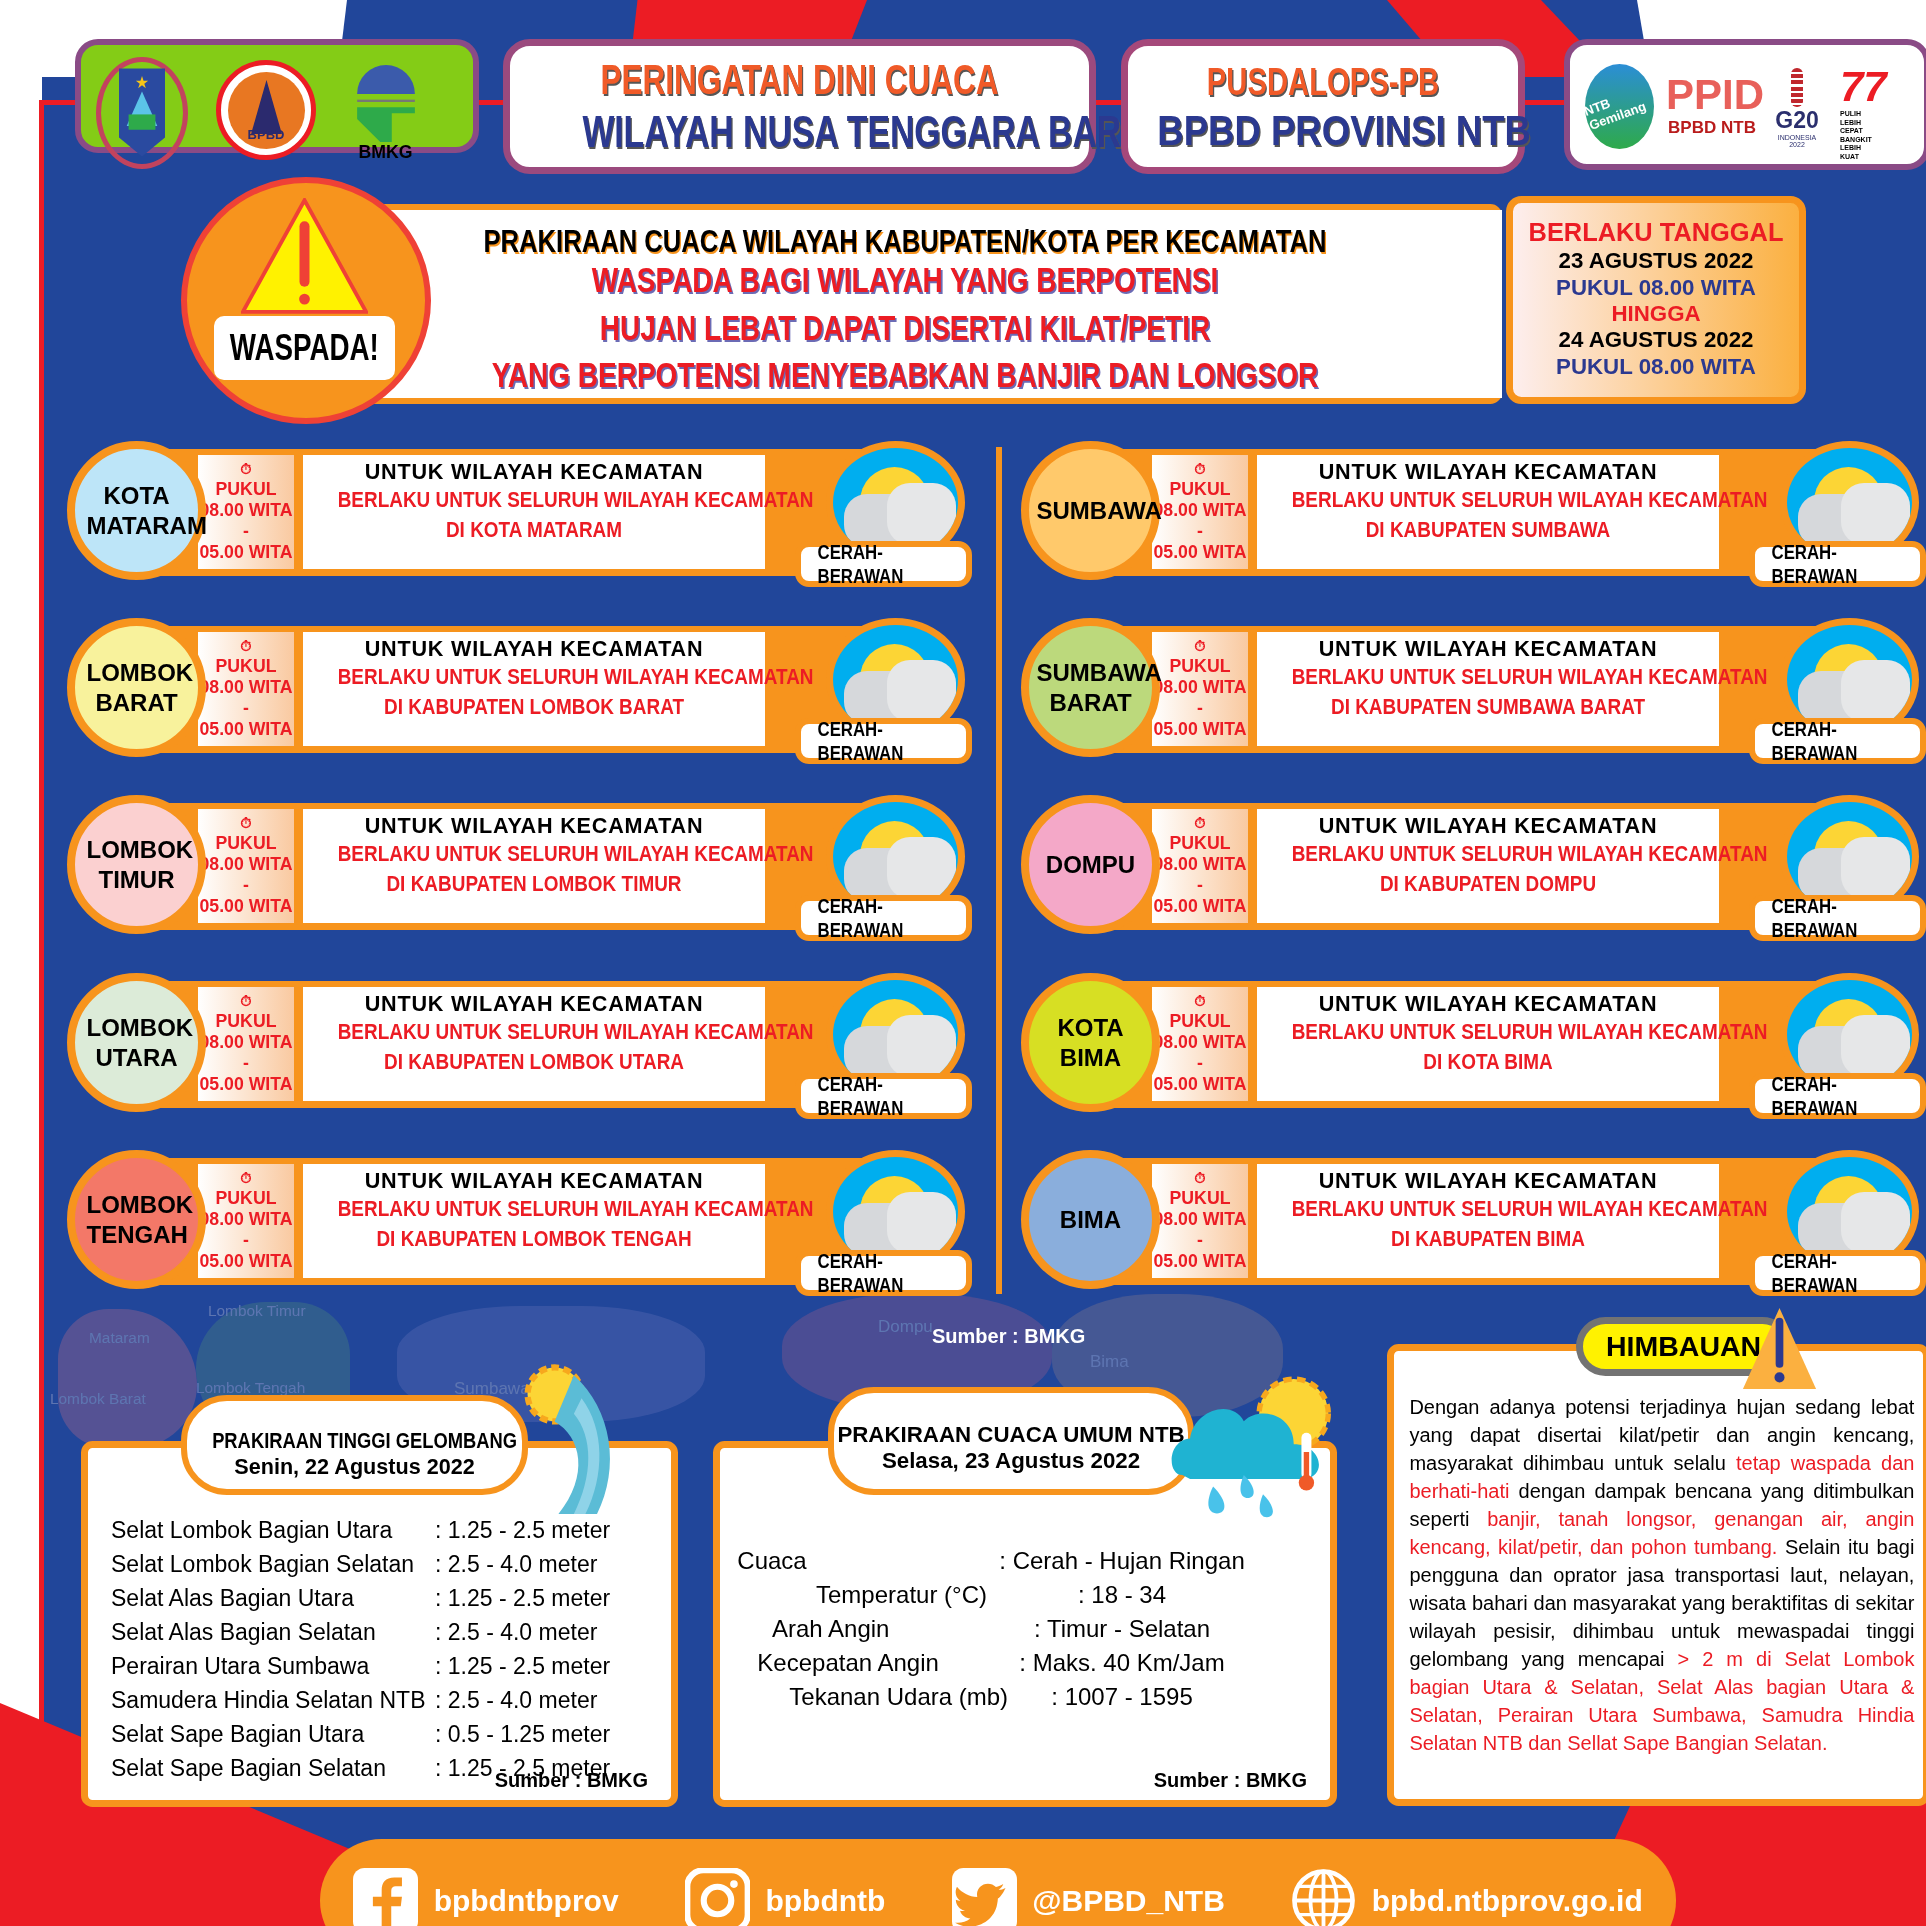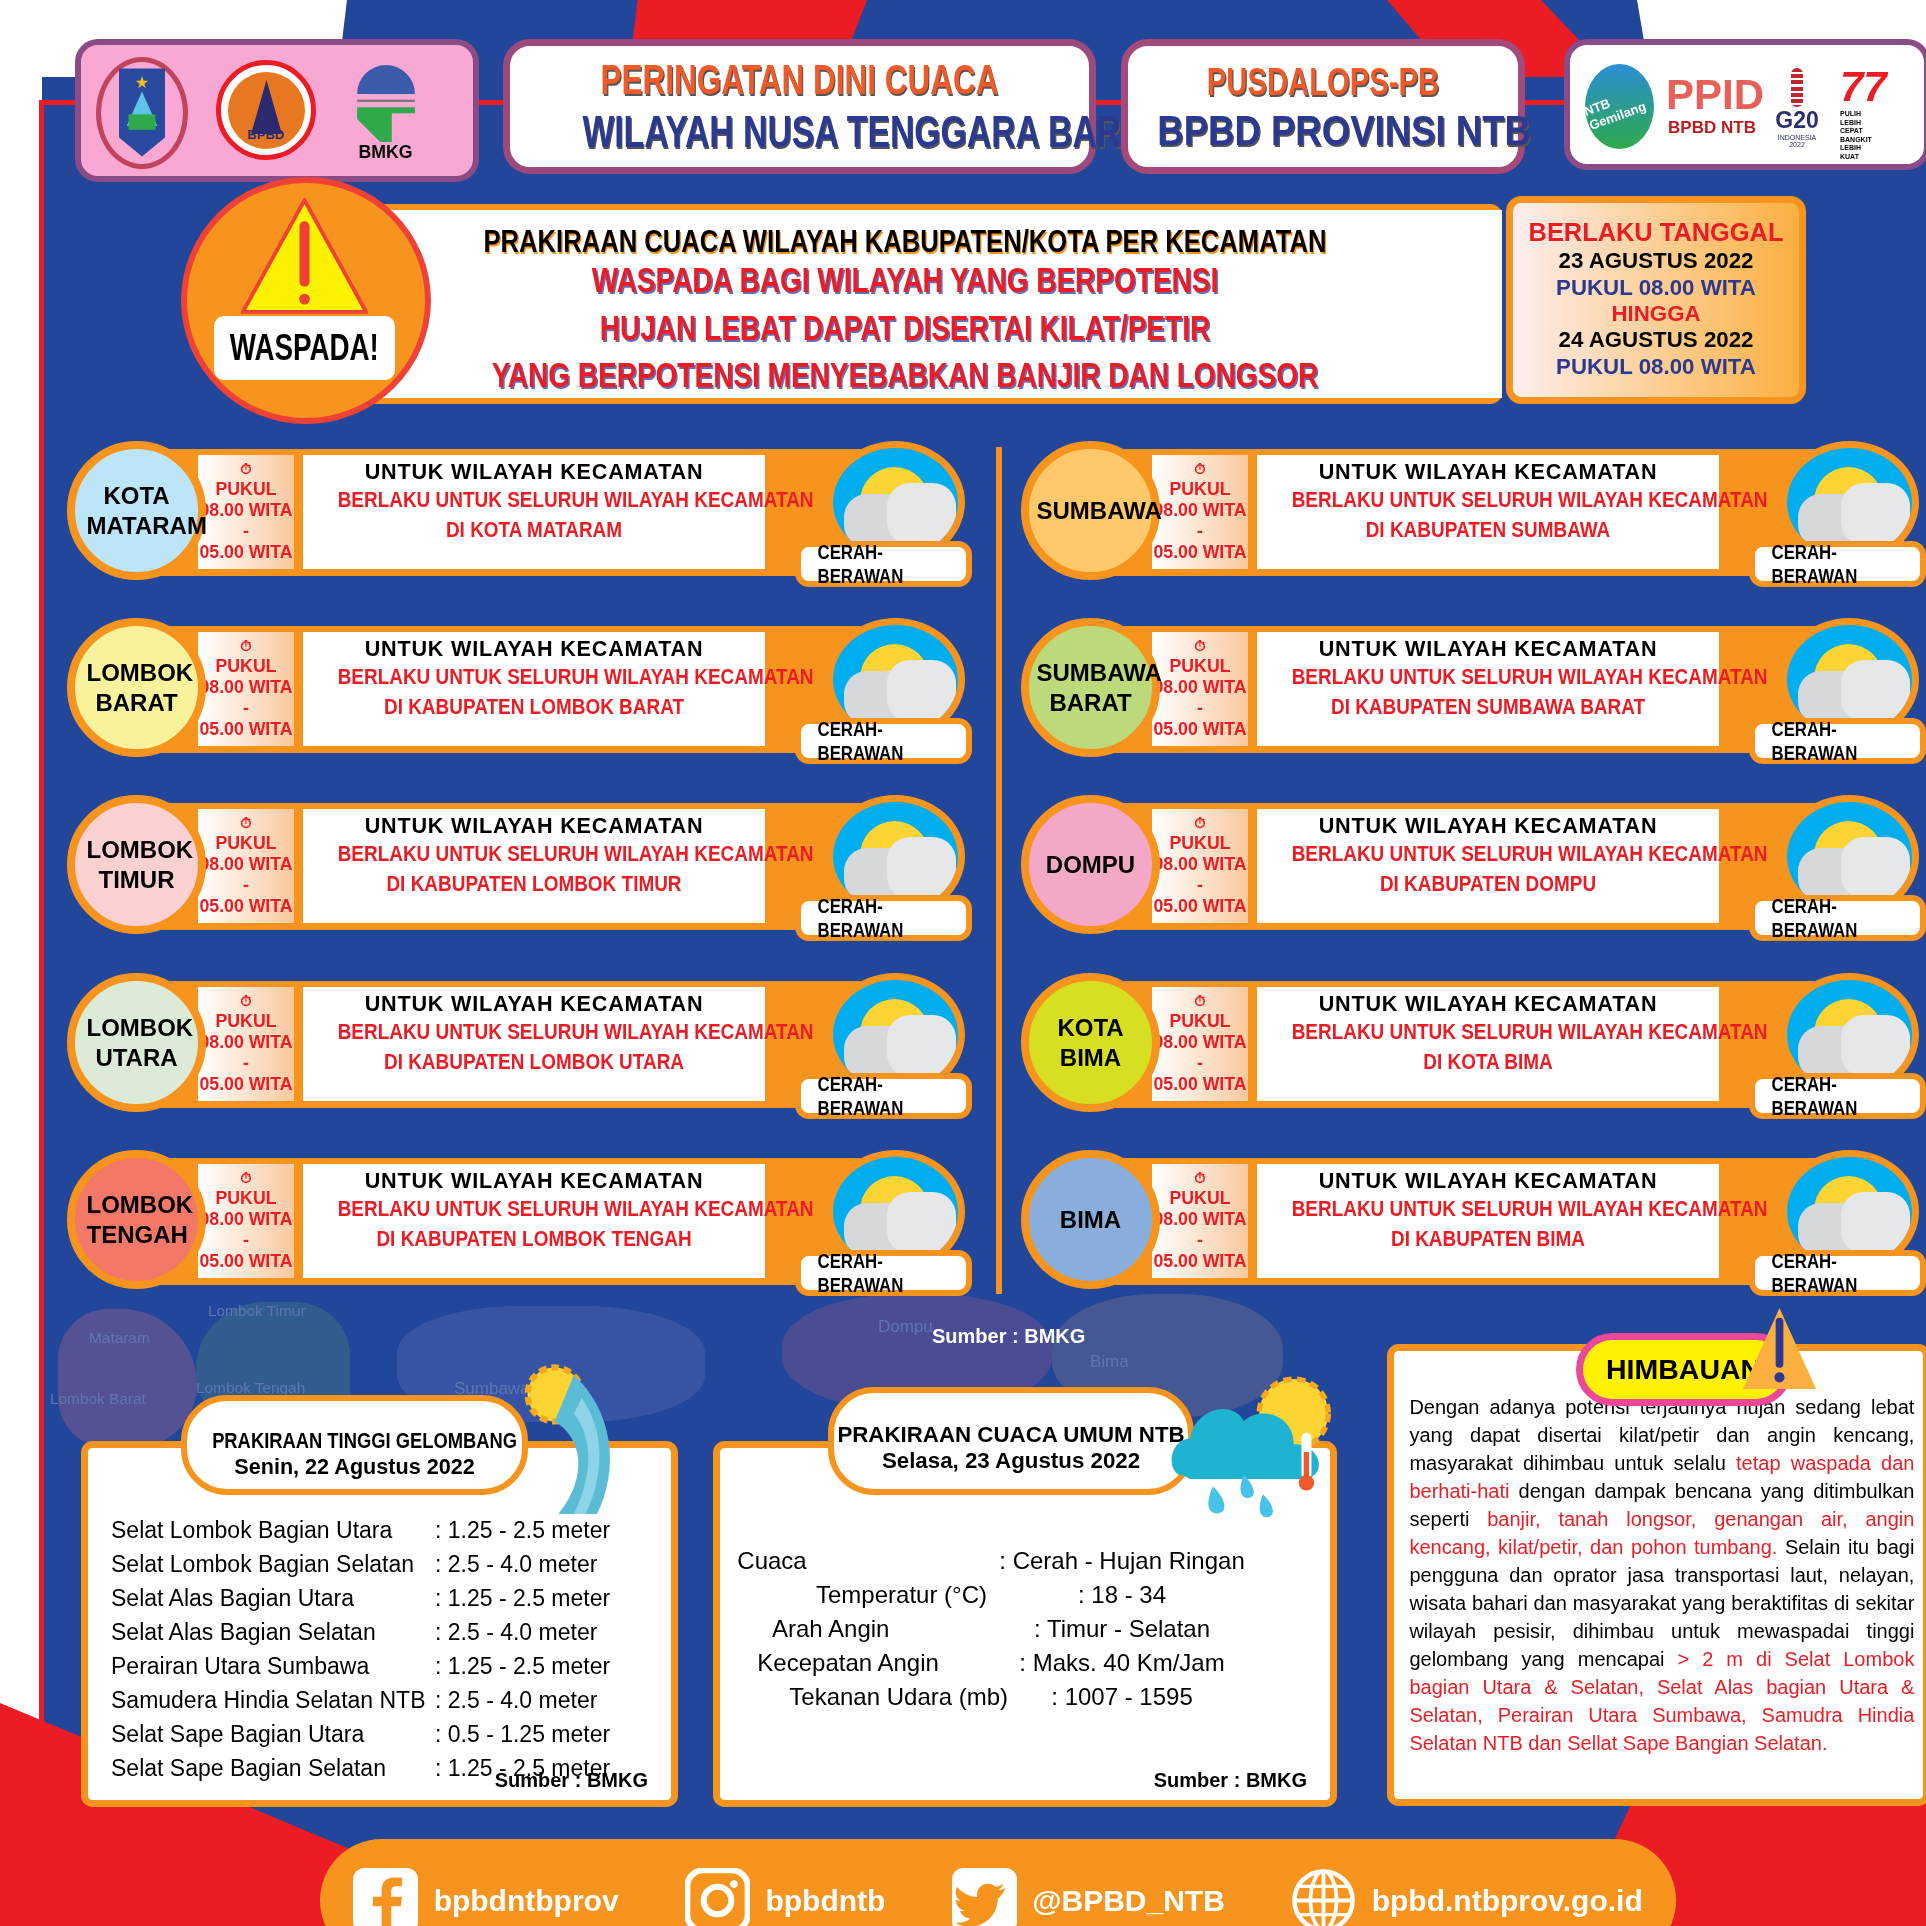--- a/index.html
+++ b/index.html
@@ -70,21 +70,21 @@
   <div class="abs" style="left:1002px;top:0;width:231px;height:123px;background:#8a7a8a;border-radius:45%;"></div>
   <span class="abs" style="left:39px;top:35px;color:#ccd;font-size:15.4px;">Mataram</span>
   <span class="abs" style="left:158px;top:7.7px;color:#ccd;font-size:15.4px;">Lombok Timur</span>
   <span class="abs" style="left:146px;top:85px;color:#ccd;font-size:15.4px;">Lombok Tengah</span>
   <span class="abs" style="left:0;top:96px;color:#ccd;font-size:15.4px;">Lombok Barat</span>
   <span class="abs" style="left:404px;top:85px;color:#ccd;font-size:17px;">Sumbawa</span>
   <span class="abs" style="left:828px;top:23px;color:#ccd;font-size:17px;">Dompu</span>
   <span class="abs" style="left:1040px;top:58px;color:#ccd;font-size:17px;">Bima</span>
 </div>
 
-<div class="abs" style="left:75px;top:39px;width:404px;height:143px;background:#f9a8d4;border-radius:23px;border:6.2px solid #8a4b86;box-sizing:border-box;">
+<div class="abs" style="left:75px;top:39px;width:404px;height:114px;background:#84cc16;border-radius:23px;border:6.2px solid #8a4b86;box-sizing:border-box;">
   <div class="abs logo" style="left:15.4px;top:11.6px;width:92px;height:112px;border:5.4px solid #c2435e;border-radius:50%;box-sizing:border-box;">
     <svg width="46" height="89" viewBox="0 0 120 230">
       <polygon points="0,0 120,0 120,180 60,230 0,180" fill="#2a4aa0"></polygon>
       <polygon points="60,60 100,150 20,150" fill="#5bc4e8"></polygon>
       <rect x="25" y="120" width="70" height="40" fill="#2eaa4a"></rect>
       <polygon points="60,20 64,32 76,32 66,40 70,52 60,44 50,52 54,40 44,32 56,32" fill="#f5c518"></polygon>
     </svg>
   </div>
   <div class="abs logo" style="left:135px;top:15.4px;width:100px;height:100px;border-radius:50%;background:#fff;border:5.4px solid #ec1c24;box-sizing:border-box;">
     <div style="width:77px;height:77px;border-radius:50%;background:#e87722;display:flex;align-items:flex-end;justify-content:center;position:relative;">
@@ -526,21 +526,21 @@
   <path d="M120 300 C100 340 105 370 130 370 C155 370 160 340 120 300Z" fill="#49c2ea"></path>
   <path d="M200 270 C185 305 190 330 210 330 C230 330 235 305 200 270Z" fill="#49c2ea"></path>
   <path d="M250 320 C235 355 240 380 260 380 C280 380 285 355 250 320Z" fill="#49c2ea"></path>
 </svg>
 
 <div class="abs panel" style="left:1387px;top:1344px;width:543px;height:462px;">
   <div class="abs himb-text" style="left:15.4px;top:42px;width:505px;">
     <span>Dengan adanya potensi terjadinya hujan sedang lebat yang dapat disertai kilat/petir dan angin kencang, masyarakat dihimbau untuk selalu </span><span class="red">tetap waspada dan berhati-hati</span><span> dengan dampak bencana yang ditimbulkan seperti </span><span class="red">banjir, tanah longsor, genangan air, angin kencang, kilat/petir, dan pohon tumbang.</span><span> Selain itu bagi pengguna dan oprator jasa transportasi laut, nelayan, wisata bahari dan masyarakat yang beraktifitas di sekitar wilayah pesisir, dihimbau untuk mewaspadai tinggi gelombang yang mencapai </span><span class="red">&gt; 2 m di Selat Lombok bagian Utara &amp; Selatan, Selat Alas bagian Utara &amp; Selatan, Perairan Utara Sumbawa, Samudra Hindia Selatan NTB dan Sellat Sape Bangian Selatan.</span>
   </div>
 </div>
-<div class="abs" style="left:1576px;top:1317px;width:216px;height:73px;background:#fff200;border:7px solid #ec4899;border-radius:39px;box-sizing:border-box;display:flex;align-items:center;padding-left:23px;margin-top:16px;">
+<div class="abs" style="left:1576px;top:1317px;width:216px;height:59px;background:#fff200;border:7px solid #737373;border-radius:39px;box-sizing:border-box;display:flex;align-items:center;padding-left:23px;">
   <span style="font-size:28.5px;font-weight:bold;color:#000;">HIMBAUAN</span>
 </div>
 <svg class="abs" style="left:1741px;top:1306px;" width="77" height="85" viewBox="0 0 200 220">
   <polygon points="100,5 195,215 5,215" fill="#fbb040"></polygon>
   <rect x="90" y="30" width="20" height="130" rx="10" fill="#2b3990"></rect>
   <circle cx="100" cy="185" r="13" fill="#2b3990"></circle>
 </svg>
 
 <div class="abs footer" style="left:320px;top:1839px;width:1356px;height:123px;">
   <div class="f-item">

